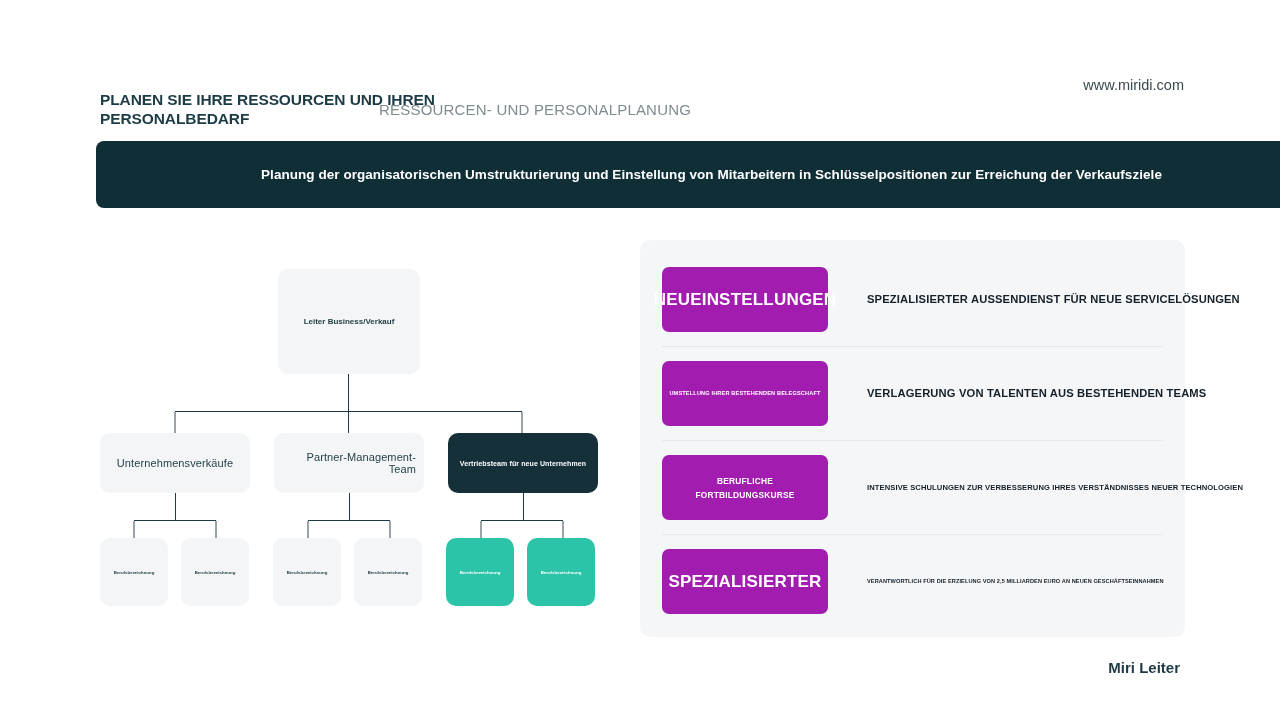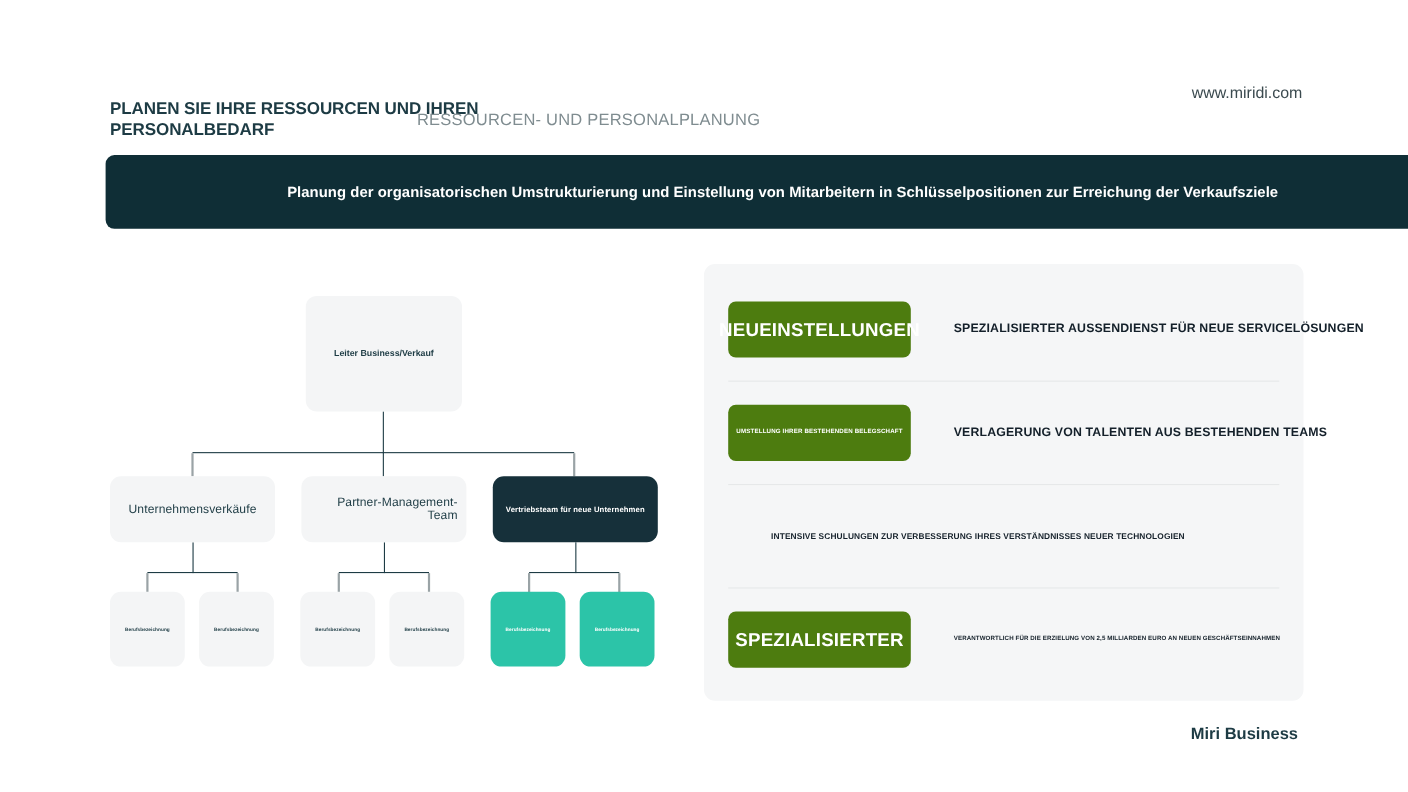--- a/index.html
+++ b/index.html
@@ -161,22 +161,22 @@
   }
   .prow {
     display: flex;
     align-items: center;
     height: 63px;
     margin-bottom: 0;
   }
   .pill {
     flex: 0 0 166px;
     width: 166px;
-    height: 51px;
-    background: #4d7c0f;
+    height: 65px;
+    background: #a21caf;
     border-radius: 7px;
     color: #ffffff;
     display: flex;
     align-items: center;
     justify-content: center;
     text-align: center;
     padding: 2px 6px;
   }
   .pill.sz-lg  { font-size: 17px; font-weight: bold; letter-spacing: 0.2px; line-height: 24px; }
   .pill.sz-xs  { font-size: 5.6px; font-weight: bold; letter-spacing: 0.15px; line-height: 9px; }
@@ -292,28 +292,31 @@
     <div class="prow">
       <div class="pill sz-xs">
         <span>UMSTELLUNG IHRER BESTEHENDEN BELEGSCHAFT</span>
       </div>
       <div class="desc d-lg">VERLAGERUNG VON TALENTEN AUS BESTEHENDEN TEAMS</div>
     </div>
 
     <div class="divider"></div>
 
     <div class="prow">
+      <div class="pill sz-sm">
+        <span>BERUFLICHE FORTBILDUNGSKURSE</span>
+      </div>
       <div class="desc d-md">INTENSIVE SCHULUNGEN ZUR VERBESSERUNG IHRES VERSTÄNDNISSES NEUER TECHNOLOGIEN</div>
     </div>
 
     <div class="divider"></div>
 
     <div class="prow">
       <div class="pill sz-lg">
         <span>SPEZIALISIERTER</span>
       </div>
       <div class="desc d-xs">VERANTWORTLICH FÜR DIE ERZIELUNG VON 2,5 MILLIARDEN EURO AN NEUEN GESCHÄFTSEINNAHMEN</div>
     </div>
   </div>
 
-  <div class="footer">Miri Business</div>
+  <div class="footer">Miri Leiter</div>
 
 </div>
 
 </body></html>

